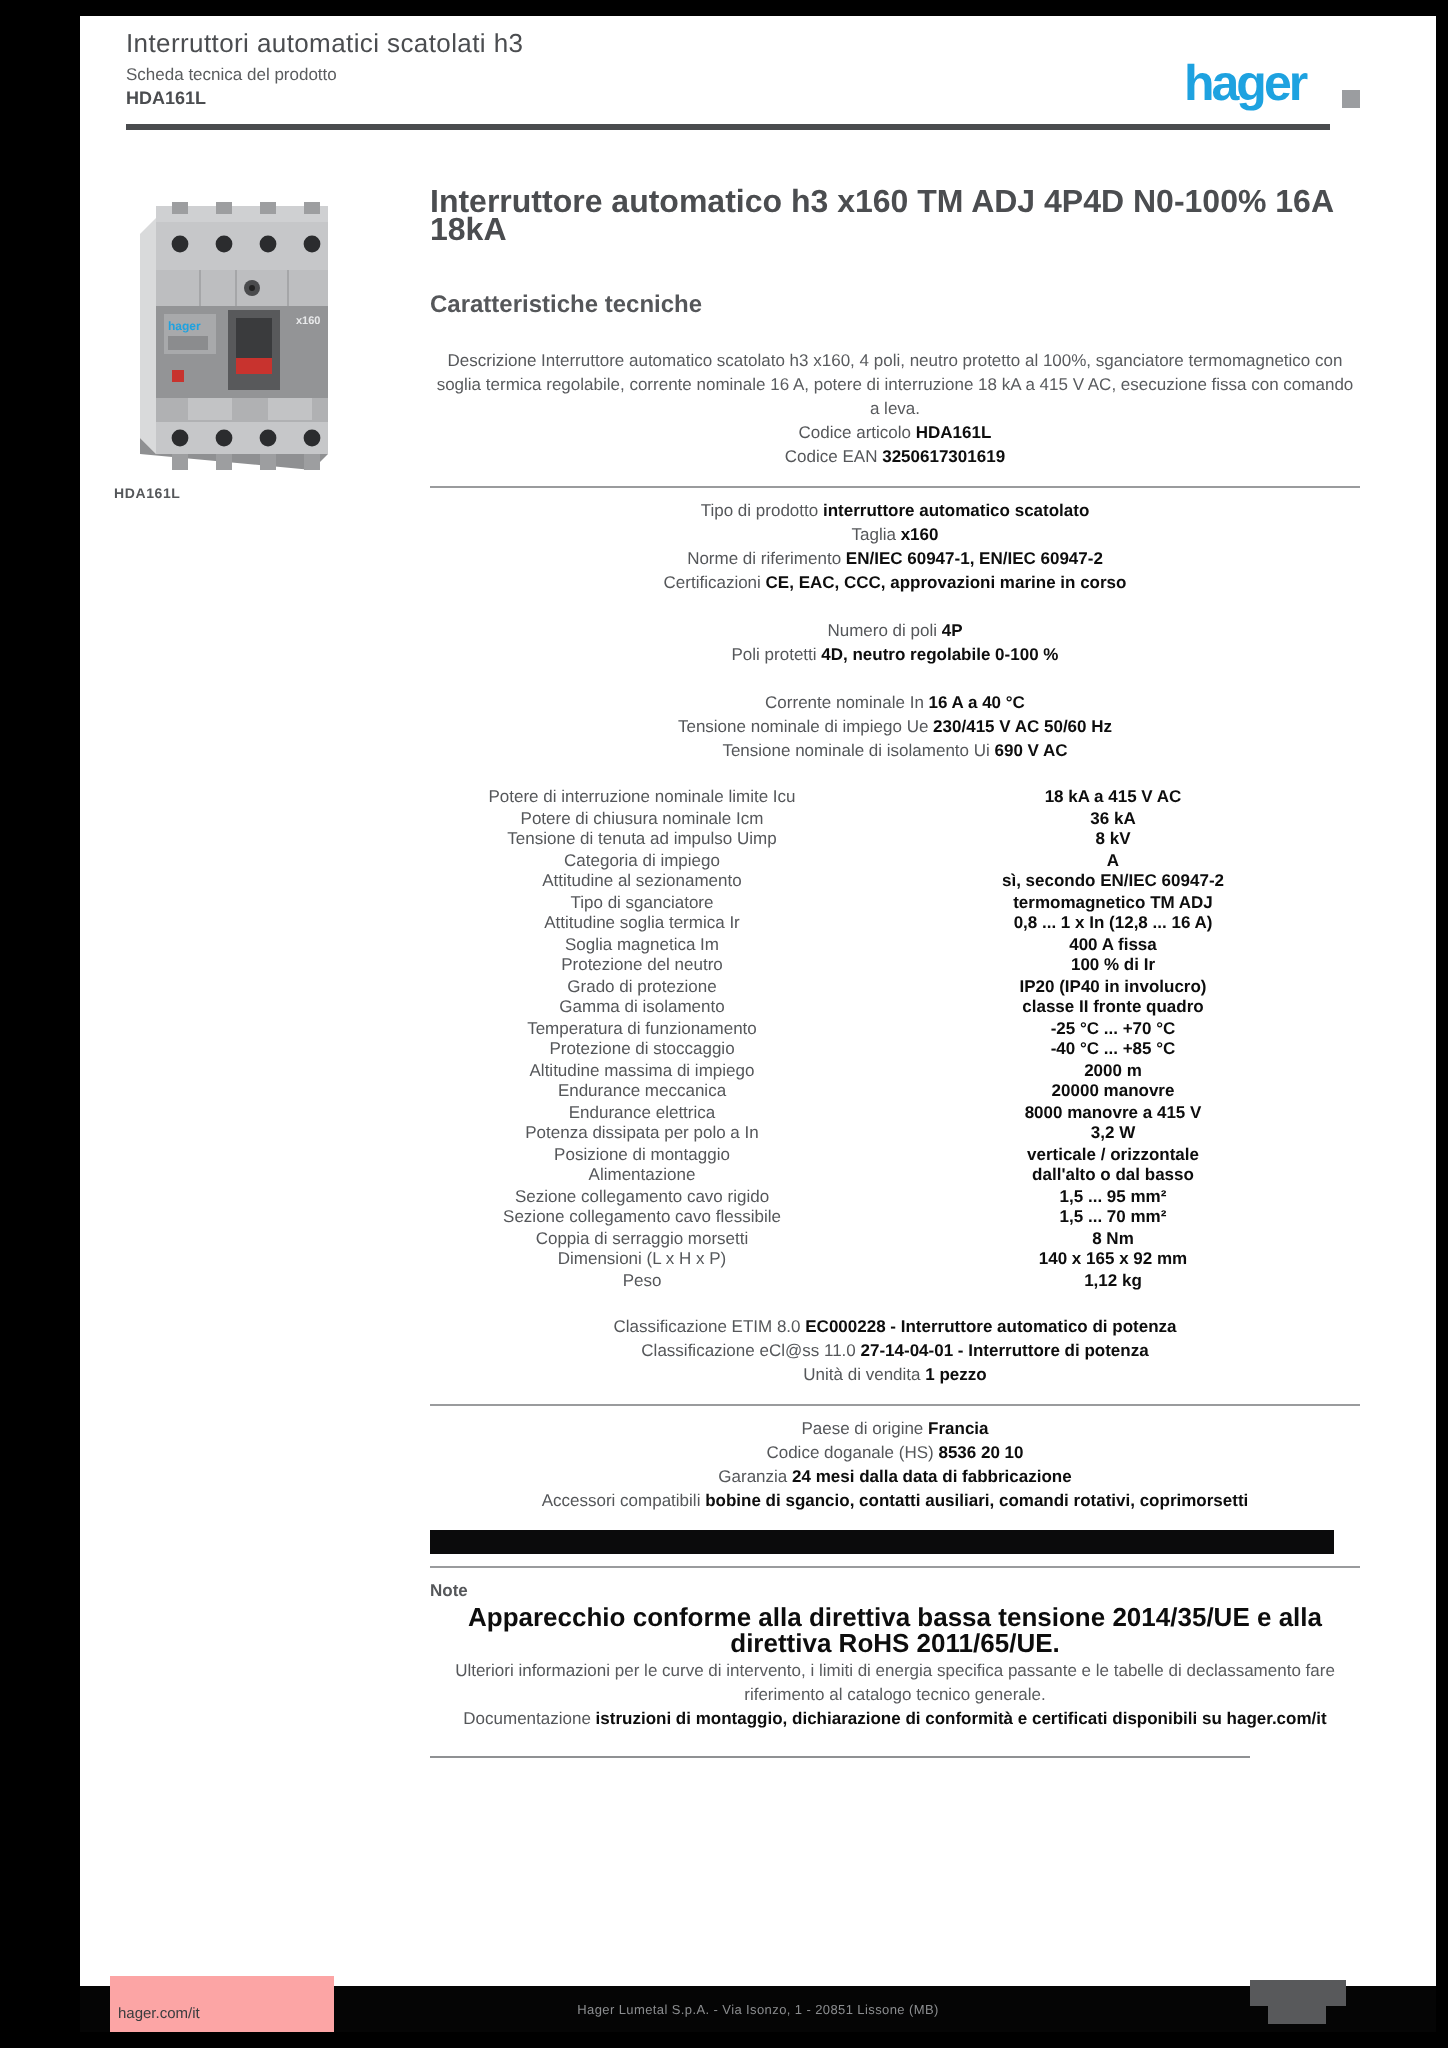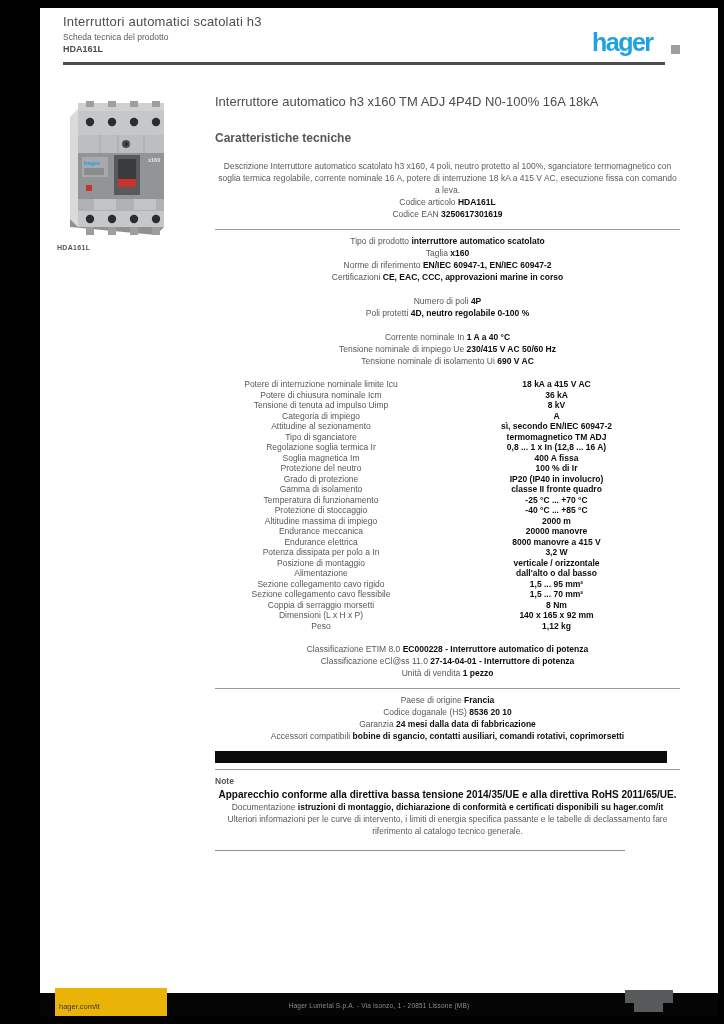--- a/index.html
+++ b/index.html
@@ -21,39 +21,39 @@
     font-size:25px;font-weight:bold;color:#1ea2e0;letter-spacing:-1.5px;
     font-family:"Liberation Sans", sans-serif;line-height:28px;
   }
   .logo-mark{position:absolute;right:2px;bottom:4px;width:9px;height:9px;background:#9b9da0;}
   .hdr-rule{position:absolute;left:23px;top:54px;width:602px;height:3px;background:#4a4c4e;}
   
   .photo{position:absolute;left:20px;top:87px;width:118px;height:146px;}
   .photo-caption{position:absolute;left:17px;top:236px;font-size:7px;color:#55575a;font-weight:bold;letter-spacing:.3px;}
   
   .content{position:absolute;left:175px;top:87px;width:465px;}
-  .prod-title{font-size:13px;font-weight:normal;color:#4b4d50;line-height:14px;}
+  .prod-title{font-size:16px;font-weight:bold;color:#4b4d50;line-height:14px;}
   .sub-head{font-size:12px;color:#55575a;margin-top:22px;margin-bottom:12px;font-weight:bold;}
   .sec{margin-bottom:9px;padding-top:3px;}
   .sec.rule{border-top:1px solid #9a9b9d;padding-top:5px;}
   .sec-heading{font-size:8.5px;font-weight:bold;color:#55575a;line-height:12px;margin-bottom:2px;}
   .row{font-size:8.5px;line-height:12px;color:#55575a;text-align:center;}
   .row .lbl{color:#55575a;}
   .row .val{color:#0d0d0d;font-weight:bold;}
   .row .val.muted{color:#595b5e;font-weight:normal;}
   .sec.dense .row{line-height:10.5px;display:flex;}
   .sec.dense .row .lbl{flex:0 0 212px;padding-right:6px;}
   .sec.dense .row .val{flex:1;}
-  .note-line{font-size:10px;line-height:11.5px;color:#0d0d0d;font-weight:bold;}
+  .note-line{font-size:13px;line-height:11.5px;color:#0d0d0d;font-weight:bold;}
   .divider-band{height:12px;background:#0b0b0c;width:452px;margin:4px 0 6px 0;}
   .end-rule{border-bottom:1px solid #8f9193;margin-right:55px;height:4px;}
   
   .footer-bar{position:absolute;left:0;bottom:0;width:678px;height:23px;background:#050505;}
   .footer-box{
-    position:absolute;left:15px;bottom:0;width:112px;height:28px;background:#eab308;
+    position:absolute;left:15px;bottom:0;width:112px;height:28px;background:#fca5a5;
   }
   .footer-site{position:absolute;left:4px;bottom:5px;font-size:7.5px;color:#3a3c3e;}
   .footer-center{
     position:absolute;left:0;right:0;bottom:7px;text-align:center;
     font-size:6.5px;color:#8b8d8f;letter-spacing:.2px;
   }
   .footer-mark{position:absolute;right:45px;bottom:4px;width:48px;height:22px;}
   .footer-mark .m1{position:absolute;left:0;top:0;width:48px;height:13px;background:#58595b;}
   .footer-mark .m2{position:absolute;left:9px;top:13px;width:29px;height:9px;background:#58595b;}
 </style>
@@ -140,21 +140,21 @@
           <div class="row"><span class="lbl">Tipo di prodotto </span><span class="val">interruttore automatico scatolato</span></div>
           <div class="row"><span class="lbl">Taglia </span><span class="val">x160</span></div>
           <div class="row"><span class="lbl">Norme di riferimento </span><span class="val">EN/IEC 60947-1, EN/IEC 60947-2</span></div>
           <div class="row"><span class="lbl">Certificazioni </span><span class="val">CE, EAC, CCC, approvazioni marine in corso</span></div>
         </div>
         <div class="sec">
           <div class="row"><span class="lbl">Numero di poli </span><span class="val">4P</span></div>
           <div class="row"><span class="lbl">Poli protetti </span><span class="val">4D, neutro regolabile 0-100 %</span></div>
         </div>
         <div class="sec">
-          <div class="row"><span class="lbl">Corrente nominale In </span><span class="val">1 A a 40 °C</span></div>
+          <div class="row"><span class="lbl">Corrente nominale In </span><span class="val">16 A a 40 °C</span></div>
           <div class="row"><span class="lbl">Tensione nominale di impiego Ue </span><span class="val">230/415 V AC 50/60 Hz</span></div>
           <div class="row"><span class="lbl">Tensione nominale di isolamento Ui </span><span class="val">690 V AC</span></div>
         </div>
         <div class="sec dense">
           <div class="row">
             <span class="lbl">Potere di interruzione nominale limite Icu </span>
             <span class="val">18 kA a 415 V AC</span>
           </div>
           <div class="row">
             <span class="lbl">Potere di chiusura nominale Icm </span>
@@ -170,21 +170,21 @@
           </div>
           <div class="row">
             <span class="lbl">Attitudine al sezionamento </span>
             <span class="val">sì, secondo EN/IEC 60947-2</span>
           </div>
           <div class="row">
             <span class="lbl">Tipo di sganciatore </span>
             <span class="val">termomagnetico TM ADJ</span>
           </div>
           <div class="row">
-            <span class="lbl">Regolazione soglia termica Ir </span>
+            <span class="lbl">Attitudine soglia termica Ir </span>
             <span class="val">0,8 ... 1 x In (12,8 ... 16 A)</span>
           </div>
           <div class="row">
             <span class="lbl">Soglia magnetica Im </span>
             <span class="val">400 A fissa</span>
           </div>
           <div class="row">
             <span class="lbl">Protezione del neutro </span>
             <span class="val">100 % di Ir</span>
           </div>
@@ -257,22 +257,22 @@
         <div class="sec rule">
           <div class="row"><span class="lbl">Paese di origine </span><span class="val">Francia</span></div>
           <div class="row"><span class="lbl">Codice doganale (HS) </span><span class="val">8536 20 10</span></div>
           <div class="row"><span class="lbl">Garanzia </span><span class="val">24 mesi dalla data di fabbricazione</span></div>
           <div class="row"><span class="lbl">Accessori compatibili </span><span class="val">bobine di sgancio, contatti ausiliari, comandi rotativi, coprimorsetti</span></div>
         </div>
         <div class="divider-band"></div>
         <div class="sec rule">
           <div class="sec-heading">Note</div>
           <div class="row"><span class="note-line">Apparecchio conforme alla direttiva bassa tensione 2014/35/UE e alla direttiva RoHS 2011/65/UE.</span></div>
+          <div class="row"><span class="lbl">Ulteriori informazioni </span><span class="val muted">per le curve di intervento, i limiti di energia specifica passante e le tabelle di declassamento fare riferimento al catalogo tecnico generale.</span></div>
           <div class="row"><span class="lbl">Documentazione </span><span class="val">istruzioni di montaggio, dichiarazione di conformità e certificati disponibili su hager.com/it</span></div>
-          <div class="row"><span class="lbl">Ulteriori informazioni </span><span class="val muted">per le curve di intervento, i limiti di energia specifica passante e le tabelle di declassamento fare riferimento al catalogo tecnico generale.</span></div>
         </div>
       </div>
     <div class="end-rule"></div>
   </div>
 
   <div class="footer-bar">
     <div class="footer-center">Hager Lumetal S.p.A. - Via Isonzo, 1 - 20851 Lissone (MB)</div>
     <div class="footer-mark">
       <div class="m1"></div>
       <div class="m2"></div>

